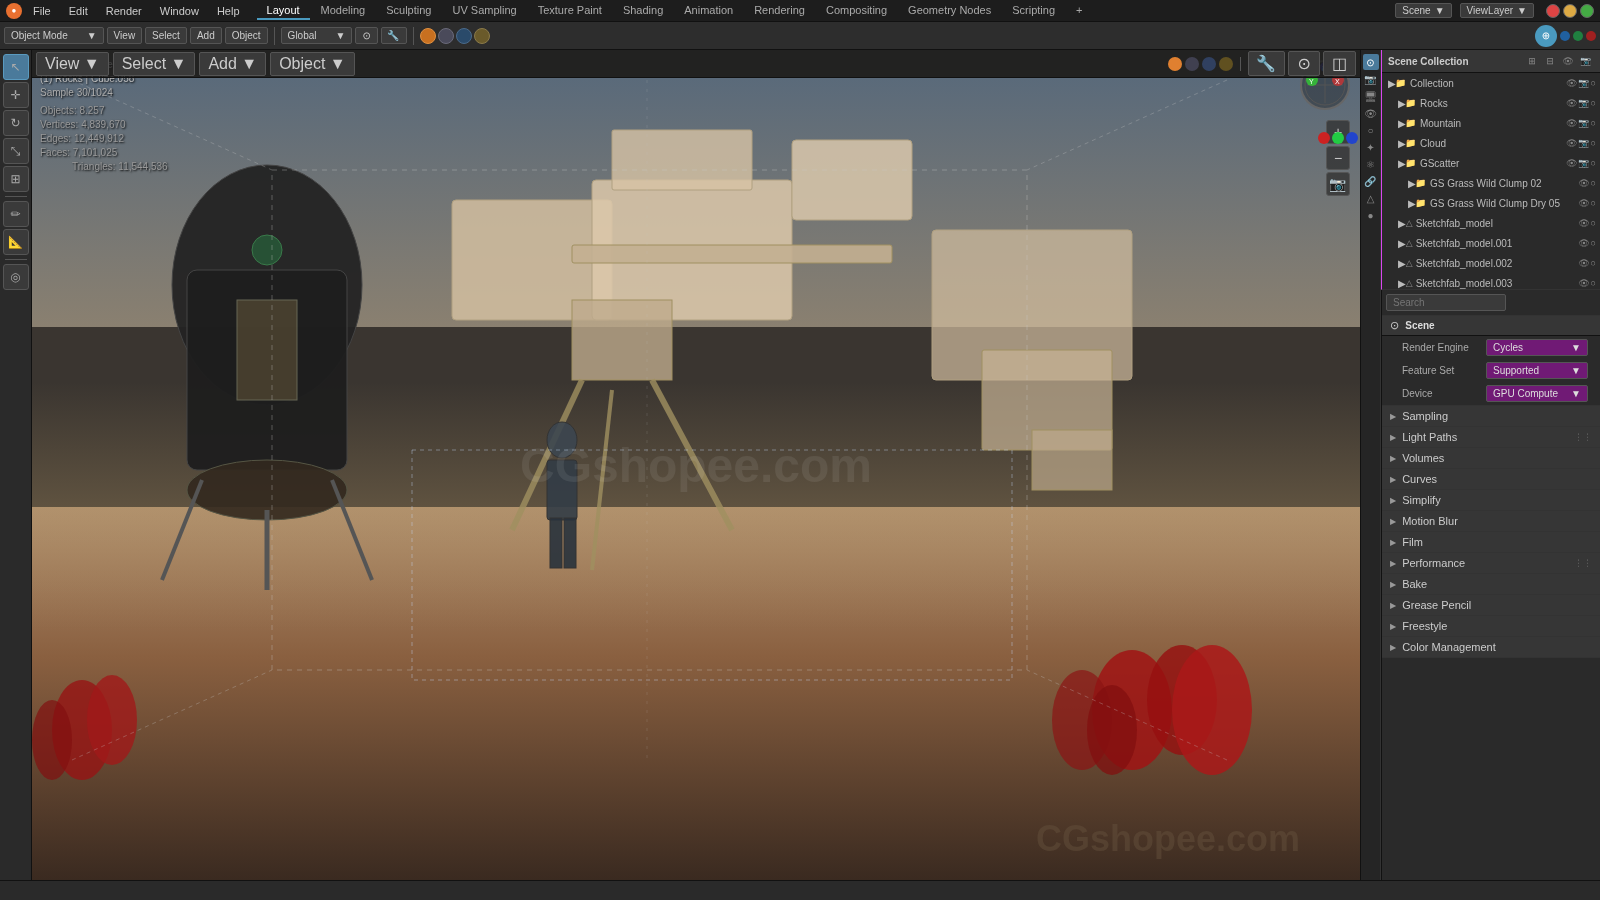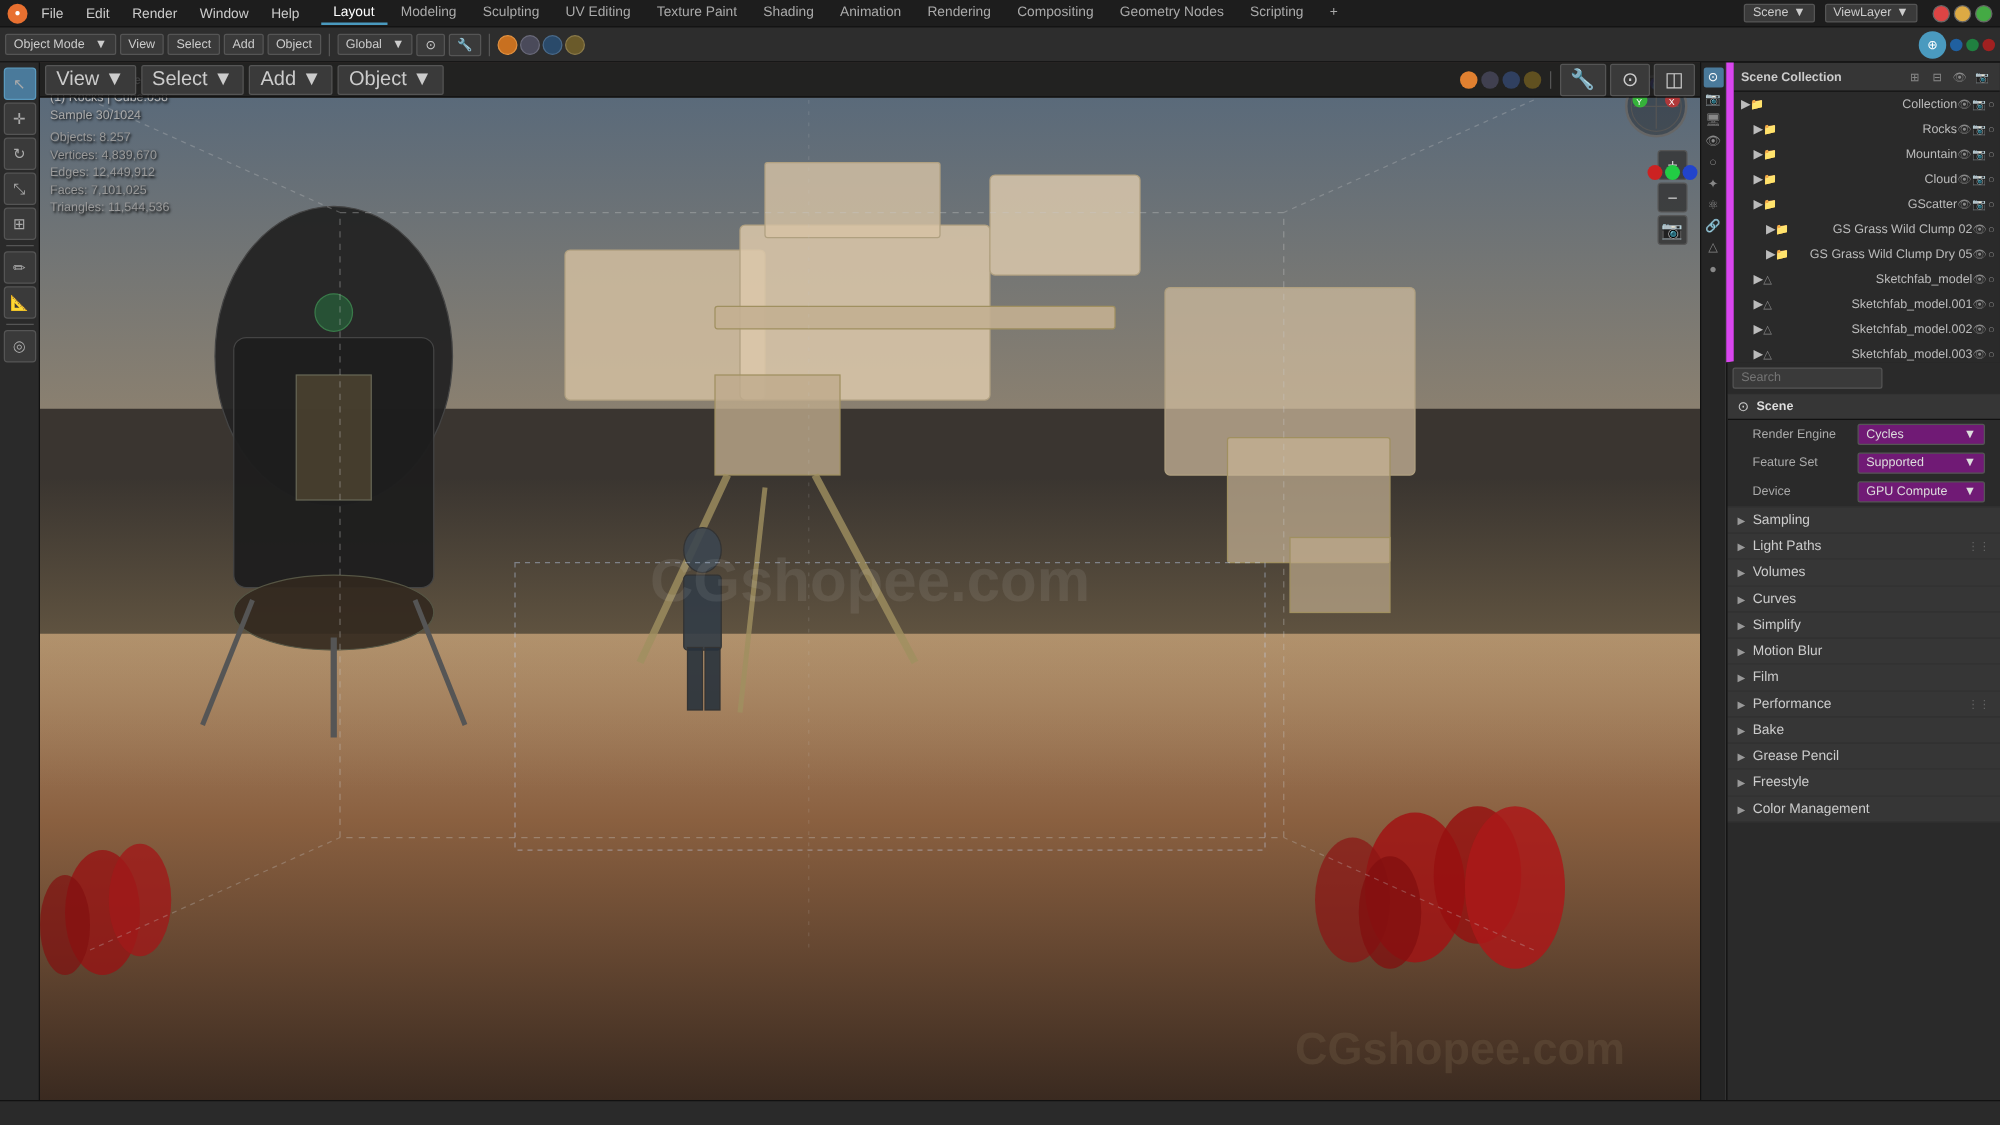--- a/index.html
+++ b/index.html
@@ -32,21 +32,21 @@
     .toolbar-btn {
       background: #3a3a3a;
       border: 1px solid #555;
       color: #ccc;
       padding: 2px 6px;
       font-size: 10px;
       cursor: pointer;
       border-radius: 2px;
       display: flex;
       align-items: center;
-      gap: 8px;
+      gap: 19px;
     }
     .toolbar-separator { width: 1px; height: 18px; background: #555; margin: 0 2px; }
 
     
     #main-layout {
       display: flex;
       height: calc(900px - 22px - 28px - 20px);
     }
 
     
@@ -182,24 +182,23 @@
       align-items: center;
       padding: 0 8px;
       font-size: 10px;
       color: #888;
     }
 
     
     #outliner {
       height: 240px;
       background: #2a2a2a;
-      border-left: 6px solid #d946ef;
+      border-left: 1px solid #d946ef;
       border-bottom: 1px solid #333;
       overflow-y: auto;
-      text-align: right;
     }
     #outliner-header {
       background: #363636;
       padding: 3px 6px;
       display: flex;
       justify-content: space-between;
       align-items: center;
       border-bottom: 1px solid #111;
     }
     .outliner-row {
@@ -460,21 +459,21 @@
   <span class="menu-item">File</span>
   <span class="menu-item">Edit</span>
   <span class="menu-item">Render</span>
   <span class="menu-item">Window</span>
   <span class="menu-item">Help</span>
 
   <div id="workspace-tabs">
     <span class="ws-tab active">Layout</span>
     <span class="ws-tab">Modeling</span>
     <span class="ws-tab">Sculpting</span>
-    <span class="ws-tab">UV Editing</span>
+    <span class="ws-tab">UV Sampling</span>
     <span class="ws-tab">Texture Paint</span>
     <span class="ws-tab">Shading</span>
     <span class="ws-tab">Animation</span>
     <span class="ws-tab">Rendering</span>
     <span class="ws-tab">Compositing</span>
     <span class="ws-tab">Geometry Nodes</span>
     <span class="ws-tab">Scripting</span>
     <span class="ws-tab">+</span>
   </div>
 
@@ -643,21 +642,21 @@
     </svg>
 
     <div id="viewport-info">
       <div style="color:#ddd;font-weight:bold;">Camera Perspective</div>
       <div style="color:#bbb;">(1) Rocks | Cube.058</div>
       <div style="color:#aaa;">Sample 30/1024</div>
       <div style="margin-top:4px;color:#999;">Objects: 8.257</div>
       <div style="color:#999;">Vertices: 4,839,670</div>
       <div style="color:#999;">Edges: 12,449,912</div>
       <div style="color:#999;">Faces: 7,101,025</div>
-      <div style="color:#999;">Triangles: 11,544,536</div>
+      <div style="color:#999;margin-left:32px;">Triangles: 11,544,536</div>
     </div>
 
     <div id="nav-gizmo">
       <div class="nav-circle">
         <svg width="46" height="46">
           <circle cx="23" cy="23" r="20" fill="none" stroke="#555" stroke-width="1"></circle>
           <line x1="23" y1="5" x2="23" y2="41" stroke="#555" stroke-width="1"></line>
           <line x1="5" y1="23" x2="41" y2="23" stroke="#555" stroke-width="1"></line>
 
           <circle cx="36" cy="18" r="6" fill="#cc3333" opacity="0.8"></circle>

